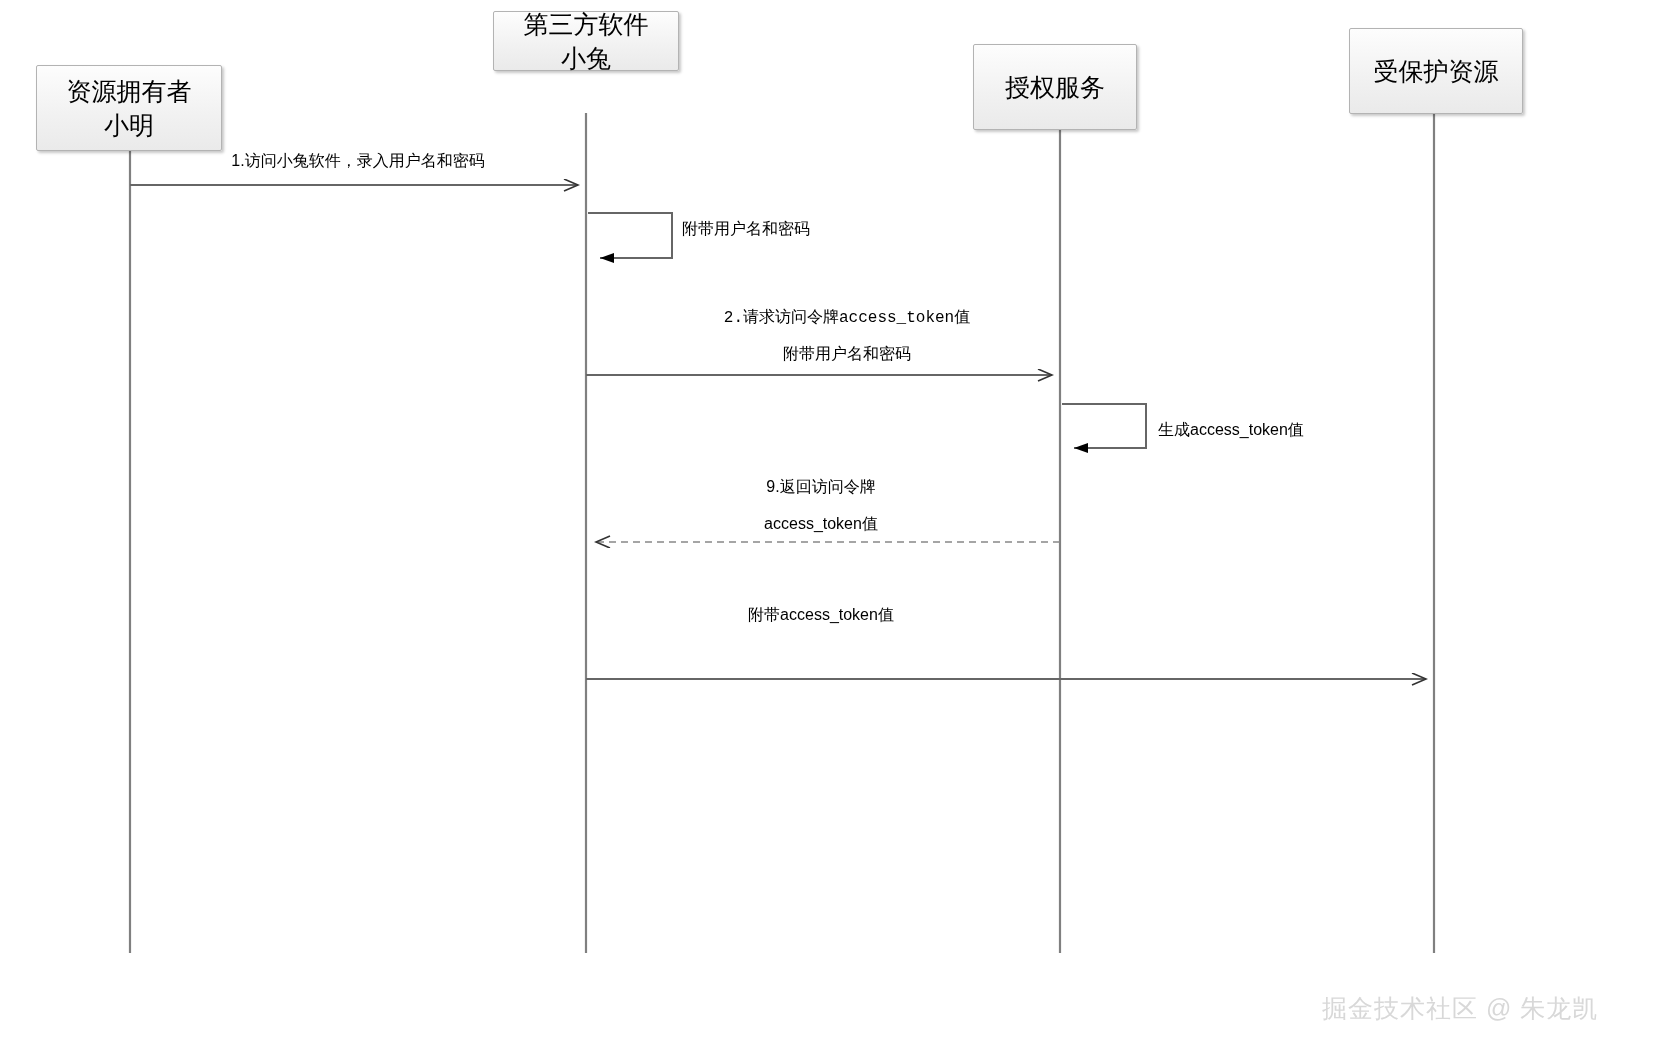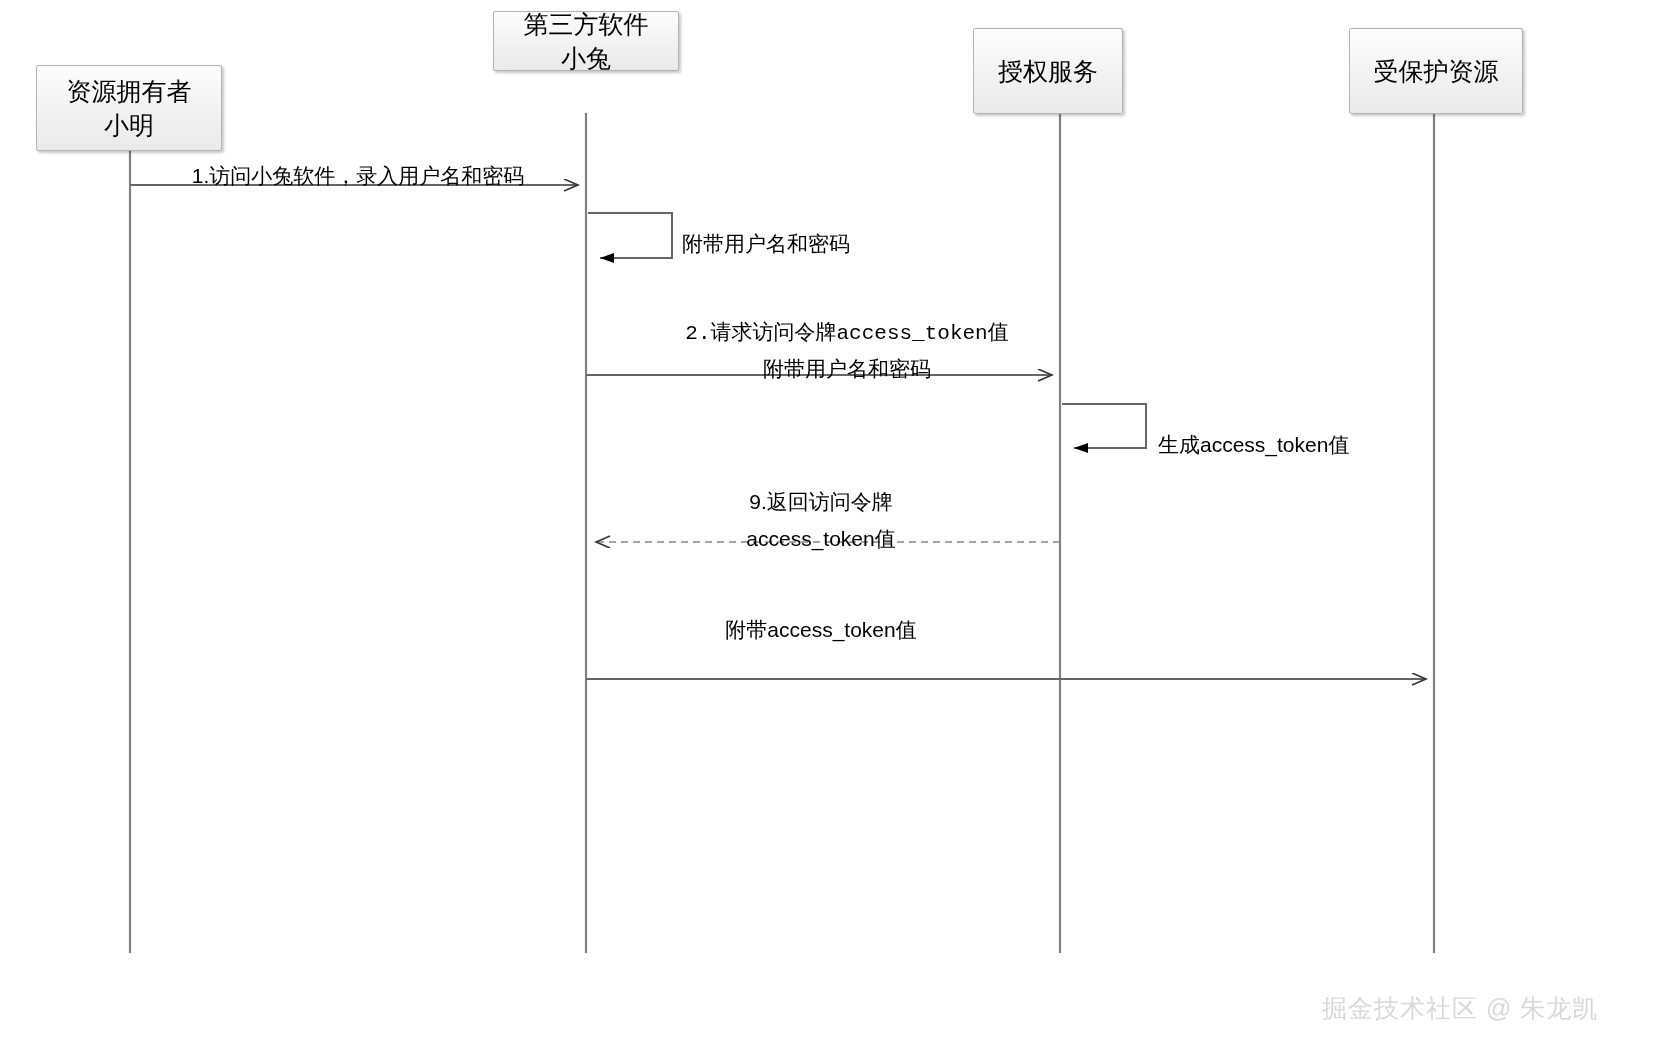--- a/index.html
+++ b/index.html
@@ -40,25 +40,24 @@
     line-height: 34px;
     text-align: center;
     white-space: nowrap;
   }
   .actor-line {
     display: block;
   }
   .msg-label {
     position: absolute;
     color: #000000;
-    font-size: 21px;
+    font-size: 16px;
     line-height: 37px;
     text-align: center;
     white-space: nowrap;
-    margin-top: 15px;
   }
   .msg-label.left {
     text-align: left;
   }
   .watermark {
     position: absolute;
     color: #d8d8d8;
     font-size: 25px;
     line-height: 30px;
     white-space: nowrap;
@@ -119,21 +118,21 @@
   <div class="actor-box" style="left:36px; top:28px; width:186px; height:86px;margin-top:37px;">
     <span class="actor-line">资源拥有者</span>
     <span class="actor-line">小明</span>
   </div>
 
   <div class="actor-box" style="left:493px; top:11px; width:186px; height:60px;">
     <span class="actor-line">第三方软件</span>
     <span class="actor-line">小兔</span>
   </div>
 
-  <div class="actor-box" style="left:973px; top:28px; width:150px; height:86px;">
+  <div class="actor-box" style="left:973px; top:44px; width:164px; height:86px;">
     <span class="actor-line">授权服务</span>
   </div>
 
   <div class="actor-box" style="left:1349px; top:28px; width:174px; height:86px;align-items:center;">
     <span class="actor-line">受保护资源</span>
   </div>
 
   <div class="msg-label" style="left:136px; top:142px; width:444px;">
     <span>1.访问小兔软件，录入用户名和密码</span>
   </div>

